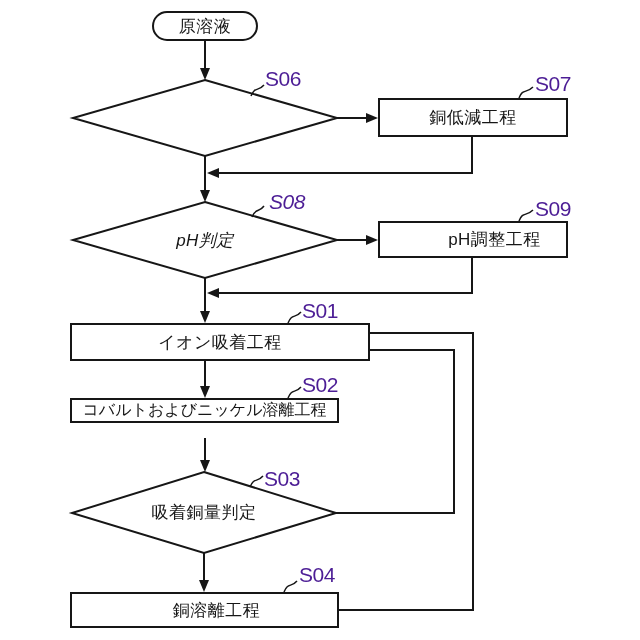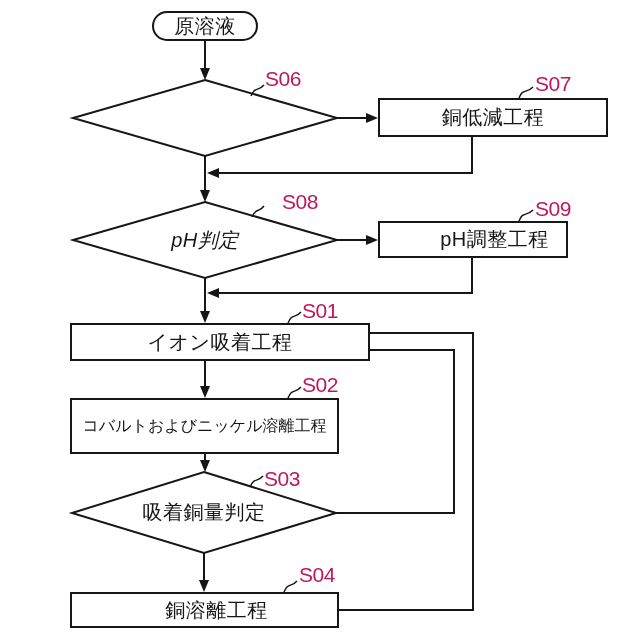--- a/index.html
+++ b/index.html
@@ -27,42 +27,42 @@
     background: #ffffff;
     border: 2px solid #161616;
     display: flex;
     align-items: center;
     justify-content: center;
   }
   .terminator {
     border-radius: 16px;
   }
   .node-label, .diamond-label {
-    font-size: 20px;
+    font-size: 17px;
     letter-spacing: 0.5px;
     color: #161616;
     white-space: nowrap;
   }
   .node-label.long {
     font-size: 16px;
     letter-spacing: 0px;
   }
   .diamond-zone {
     position: absolute;
     display: flex;
     align-items: center;
     justify-content: center;
     pointer-events: none;
   }
   .step-tag {
     position: absolute;
     font-size: 21px;
     line-height: 22px;
     letter-spacing: -0.5px;
-    color: #be185d;
+    color: #4c1d95;
     white-space: nowrap;
   }
 </style>
 </head>
 <body>
 
 <div id="canvas">
 
   <svg id="wires" viewBox="0 0 640 640" xmlns="http://www.w3.org/2000/svg">
     <g stroke="#161616" stroke-width="2" fill="none">
@@ -123,50 +123,50 @@
       <path d="M250,487 C254,477 257,483 263,476"></path>
       <path d="M284,592 C288,582 291,588 297,581"></path>
     </g>
   </svg>
 
   <div class="node terminator" style="left:152px; top:11px; width:106px; height:30px;">
     <span class="node-label">原溶液</span>
   </div>
 
 
-  <div class="node" style="left:378px; top:98px; width:230px; height:39px;">
+  <div class="node" style="left:378px; top:98px; width:190px; height:39px;">
     <span class="node-label">銅低減工程</span>
   </div>
 
   <div class="diamond-zone" style="left:73px; top:202px; width:264px; height:76px;font-style:italic;">
     <span class="diamond-label">pH判定</span>
   </div>
 
   <div class="node" style="left:378px; top:221px; width:190px; height:37px;padding-left:43px;">
     <span class="node-label">pH調整工程</span>
   </div>
 
   <div class="node" style="left:70px; top:323px; width:300px; height:38px;">
     <span class="node-label">イオン吸着工程</span>
   </div>
 
-  <div class="node" style="left:70px; top:398px; width:269px; height:56px;">
+  <div class="node" style="left:70px; top:398px; width:269px; height:25px;">
     <span class="node-label long">コバルトおよびニッケル溶離工程</span>
   </div>
 
   <div class="diamond-zone" style="left:72px; top:472px; width:264px; height:81px;">
     <span class="diamond-label">吸着銅量判定</span>
   </div>
 
   <div class="node" style="left:70px; top:592px; width:269px; height:36px;padding-left:24px;">
     <span class="node-label">銅溶離工程</span>
   </div>
 
   <div class="step-tag" style="left:265px; top:68px;">S06</div>
   <div class="step-tag" style="left:535px; top:73px;text-align:center;">S07</div>
-  <div class="step-tag" style="left:282px; top:191px;">S08</div>
+  <div class="step-tag" style="left:269px; top:191px;font-style:italic;">S08</div>
   <div class="step-tag" style="left:535px; top:198px;">S09</div>
   <div class="step-tag" style="left:302px; top:300px;">S01</div>
   <div class="step-tag" style="left:302px; top:374px;text-align:right;">S02</div>
   <div class="step-tag" style="left:264px; top:468px;">S03</div>
   <div class="step-tag" style="left:299px; top:564px;">S04</div>
 
 </div>
 
 </body></html>

